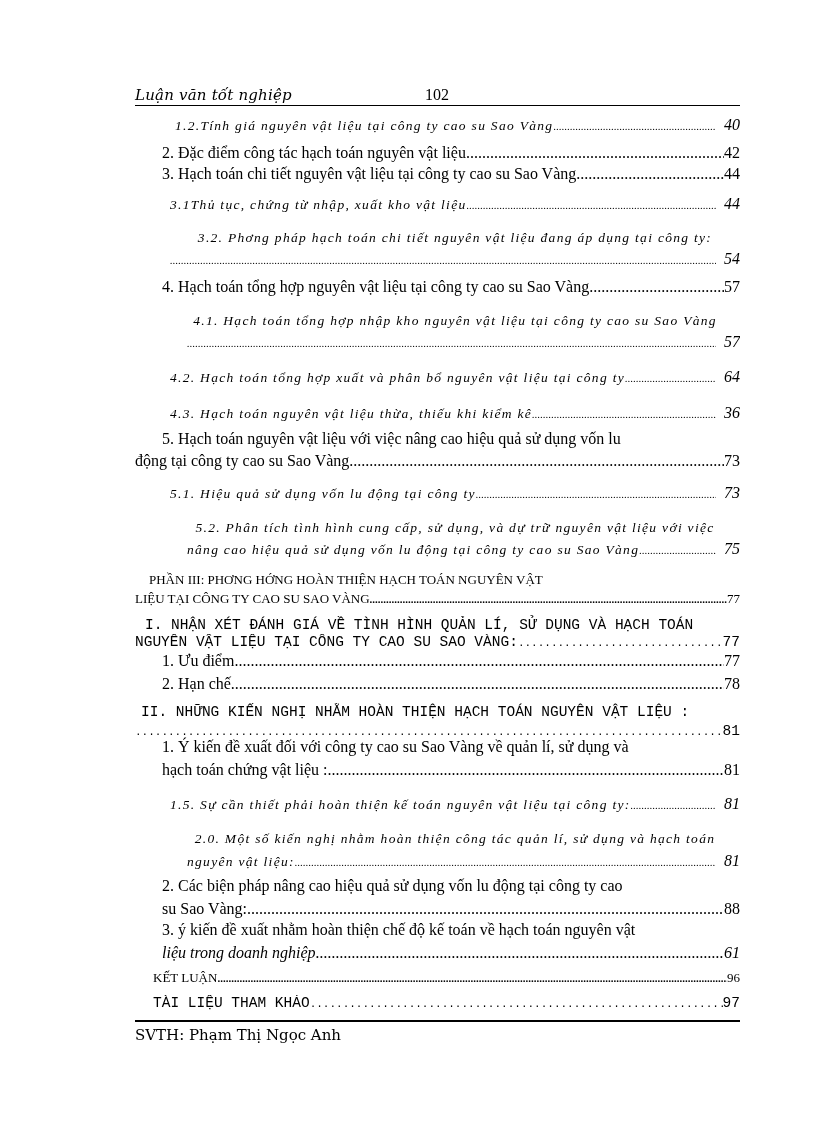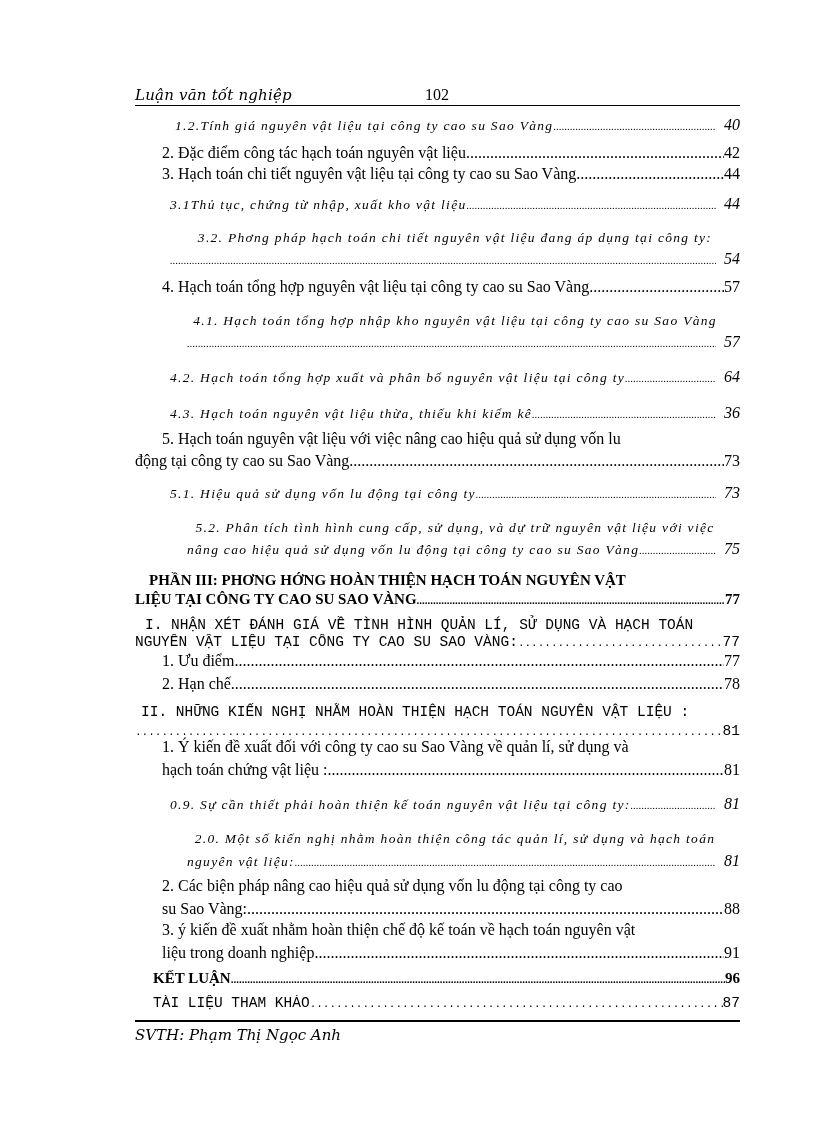--- a/index.html
+++ b/index.html
@@ -16,29 +16,29 @@
   .line { display:flex; align-items:baseline; white-space:nowrap; overflow:hidden; }
   .line .txt { flex:0 0 auto; }
   .line .dots { flex:1 1 auto; overflow:hidden; white-space:nowrap; }
   .line .dots::before { content:"................................................................................................................................................................................................................................................................................"; }
   .line .pg { flex:0 0 auto; }
 
   .lvl-sec { font-family:"Liberation Serif", serif; font-size:16px; }
   .lvl-sub { font-family:"Liberation Serif", serif; font-size:13.5px; font-style:italic; letter-spacing:1.3px;text-align:center; }
   .lvl-sub .dots { letter-spacing:0; font-size:11px; }
   .lvl-sub .pg { padding-left:8px; font-size:16px; letter-spacing:0; }
-  .lvl-part { font-family:"Liberation Serif", serif; font-size:15px; font-weight:bold; }
+  .lvl-part { font-family:"Liberation Serif", serif; font-size:13px; font-weight:normal; }
   .lvl-part .dots { font-weight:bold; font-size:11px; }
   .lvl-head { font-family:Liberation Mono, monospace; font-size:14.5px; }
   .lvl-head .dots { font-size:11px; }
 
   .plain { white-space:nowrap; }
 
   .footer-rule { position:absolute; left:135px; top:1020px; width:605px; border-top:2px solid #000; }
-  .footer { position:absolute; left:135px; top:1026px; font-family:"DejaVu Serif", serif; font-size:15px; font-style:italic; }
+  .footer { position:absolute; left:135px; top:1026px; font-family:"DejaVu Serif", serif; font-size:15px; }
 </style>
 </head>
 <body>
 
 <div class="page">
 
   <div class="header">
     <span class="header-title">Luận văn tốt nghiệp</span>
     <span class="header-page">102</span>
   </div>
@@ -206,21 +206,21 @@
     <div class="entry lvl-sec" style="top:651px; padding-left:27px; width:578px;">
       <div class="line">
           <span class="txt">hạch toán chứng vật liệu :</span>
           <span class="dots"></span>
           <span class="pg">81</span>
         </div>
     </div>
 
     <div class="entry lvl-sub" style="top:685px; padding-left:35px; width:570px;">
       <div class="line">
-          <span class="txt">0.9. Sự cần thiết phải hoàn thiện kế toán nguyên vật liệu tại công ty: </span>
+          <span class="txt">1.5. Sự cần thiết phải hoàn thiện kế toán nguyên vật liệu tại công ty: </span>
           <span class="dots"></span>
           <span class="pg">81</span>
         </div>
     </div>
 
     <div class="entry lvl-sub" style="top:721px; padding-left:35px; width:570px;">
       <div class="plain">2.0. Một số kiến nghị nhằm  hoàn thiện công tác quản lí, sử dụng và hạch toán</div>
     </div>
     <div class="entry lvl-sub" style="top:742px; padding-left:52px; width:553px;">
       <div class="line">
@@ -237,41 +237,41 @@
       <div class="line">
           <span class="txt">su Sao Vàng:</span>
           <span class="dots"></span>
           <span class="pg">88</span>
         </div>
     </div>
 
     <div class="entry lvl-sec" style="top:811px; padding-left:27px; width:578px;">
       <div class="plain">3. ý kiến đề xuất nhằm hoàn thiện chế độ kế toán về hạch toán nguyên vật</div>
     </div>
-    <div class="entry lvl-sec" style="top:834px; padding-left:27px; width:578px;">
+    <div class="entry lvl-sec" style="top:834px; padding-left:27px; width:578px;font-style:italic;">
       <div class="line">
           <span class="txt">liệu trong doanh nghiệp </span>
           <span class="dots"></span>
-          <span class="pg">91</span>
+          <span class="pg">61</span>
         </div>
     </div>
 
     <div class="entry lvl-part" style="top:860px; padding-left:18px; width:587px;">
       <div class="line">
           <span class="txt">KẾT LUẬN</span>
           <span class="dots"></span>
           <span class="pg">96</span>
         </div>
     </div>
 
     <div class="entry lvl-head" style="top:885px; padding-left:18px; width:587px;">
       <div class="line">
           <span class="txt">TÀI LIỆU THAM KHẢO</span>
           <span class="dots"></span>
-          <span class="pg">87</span>
+          <span class="pg">97</span>
         </div>
     </div>
 
   </div>
 
   <div class="footer-rule"></div>
   <div class="footer">SVTH: Phạm Thị Ngọc Anh</div>
 </div>
 
 </body></html>

